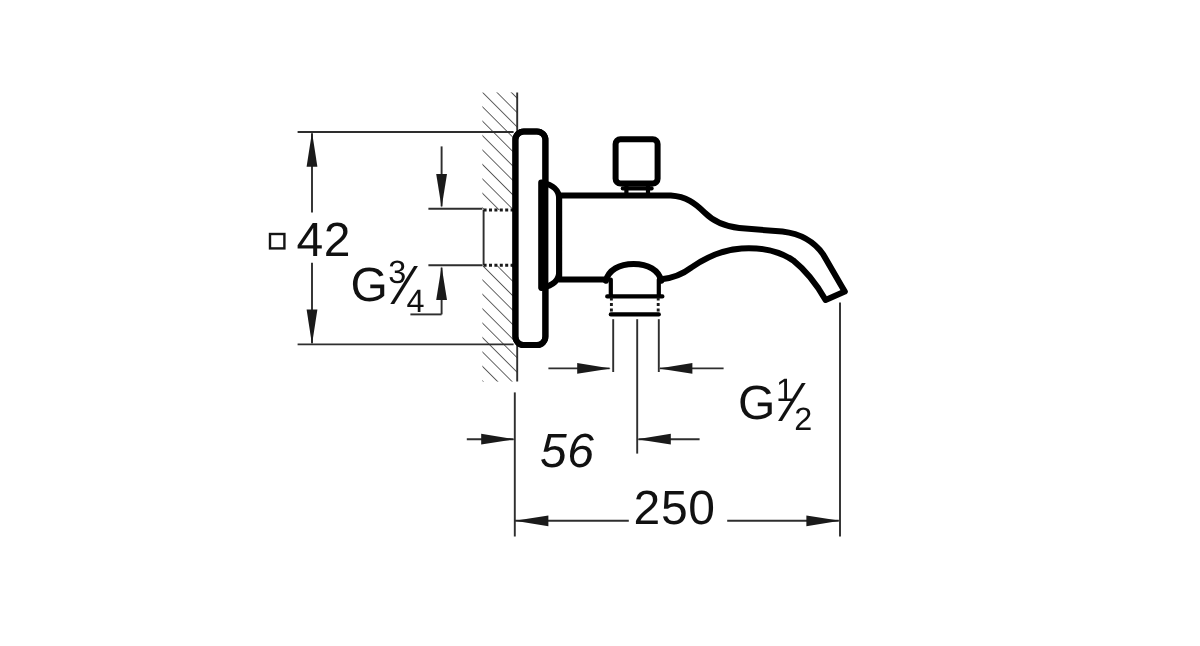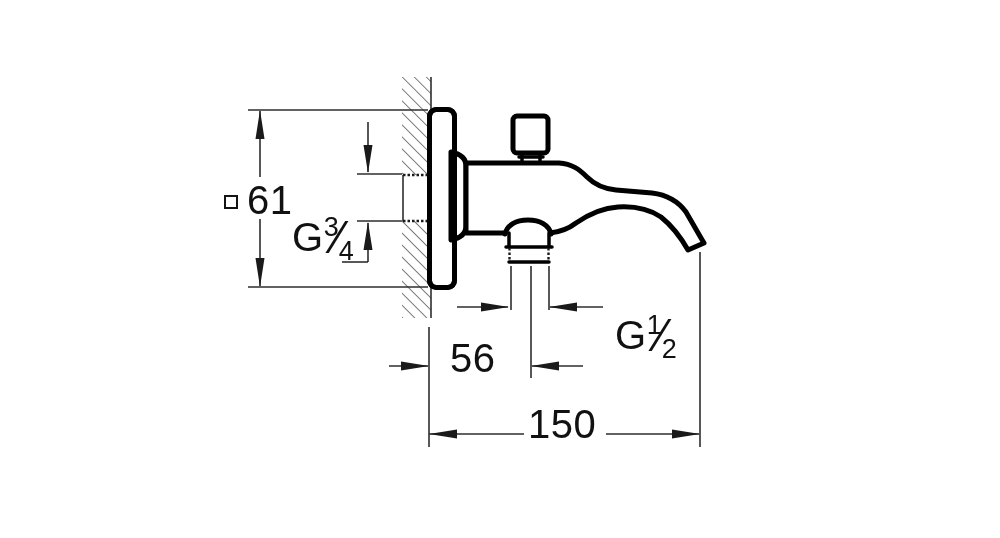--- a/index.html
+++ b/index.html
@@ -126,32 +126,32 @@
 
     <g>
       <path class="med" d="M509,233 L509,247 M549,233 L549,247 M506,247 L552,247" stroke-width="4"></path>
       <line class="thread" x1="509.5" y1="248" x2="509.5" y2="261"></line>
       <line class="thread" x1="548.5" y1="248" x2="548.5" y2="261"></line>
       <line class="med" x1="509" y1="262" x2="549" y2="262" stroke-width="3"></line>
     </g>
   </svg>
 
   <div class="dim-label" style="left:224px;top:180px;">
-    <span class="sq-icon"></span><span>61</span>
+    <span class="sq-icon"></span><span>42</span>
   </div>
 
   <div class="dim-label" style="left:292px;top:214px;">
     <span>G</span><span class="frac-num">3</span><span class="frac-slash">⁄</span><span class="frac-den">4</span>
   </div>
 
   <div class="dim-label" style="left:615px;top:272px;margin-top:40px;">
     <span>G</span><span class="frac-num">1</span><span class="frac-slash">⁄</span><span class="frac-den">2</span>
   </div>
 
-  <div class="dim-label" style="left:450px;top:338px;">
+  <div class="dim-label" style="left:450px;top:356px;font-style:italic;">
     <span>56</span>
   </div>
 
   <div class="dim-label" style="left:528px;top:404px;">
-    <span>150</span>
+    <span>250</span>
   </div>
 
 </div>
 
 </body></html>

